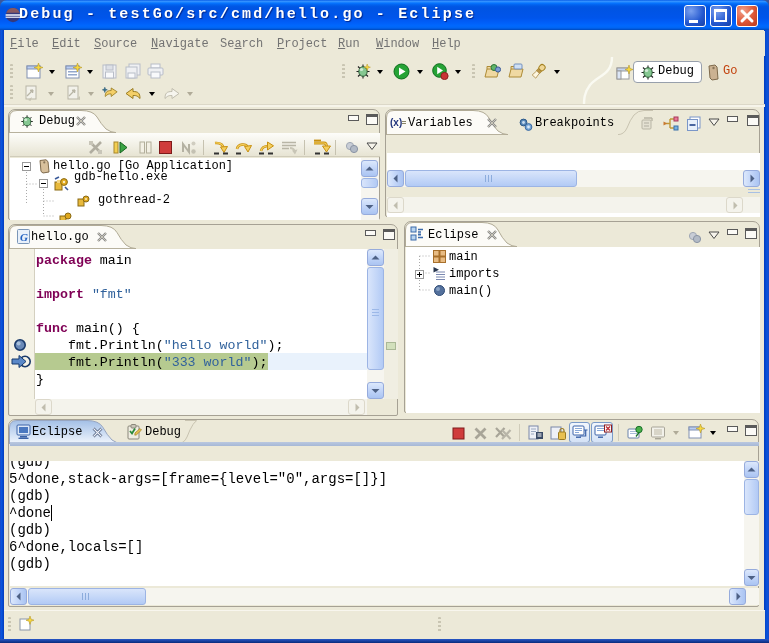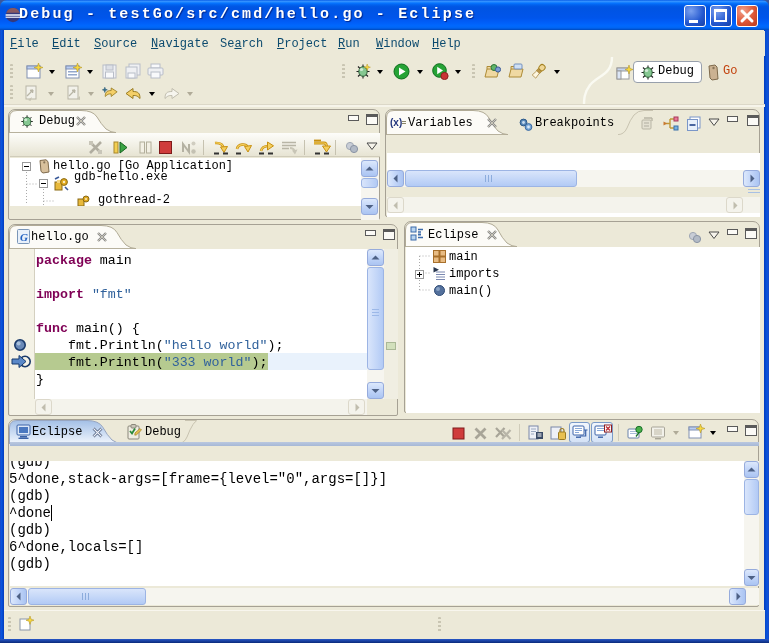--- a/index.html
+++ b/index.html
@@ -21,21 +21,21 @@
   font-size:15px; letter-spacing:2.15px; text-shadow:1px 1px 1px #00268c; white-space:pre; }
 .tbtn { position:absolute; top:5px; width:22px; height:22px; border-radius:3px;
   border:1px solid #fff; }
 #btn-min { left:684px; background:radial-gradient(circle at 30% 25%,#7ba1ef,#2357cf 60%,#1941a5); }
 #btn-max { left:710px; background:radial-gradient(circle at 30% 25%,#7ba1ef,#2357cf 60%,#1941a5); }
 #btn-close { left:736px; background:radial-gradient(circle at 30% 25%,#f2a08a,#dd5636 55%,#b93b1d); }
 
 
 #menubar { position:absolute; left:4px; top:31px; width:761px; height:25px;
   background:#ECE9D8; }
-.menu-item { position:absolute; top:6px; color:#0c4a6e; }
+.menu-item { position:absolute; top:6px; color:#737373; }
 .menu-item u { text-decoration:underline; }
 
 
 #toolbar1 { position:absolute; left:4px; top:57px; width:761px; height:24px; }
 #toolbar2 { position:absolute; left:4px; top:81px; width:761px; height:23px; }
 .grip { position:absolute; width:3px; height:16px; top:4px;
   background:repeating-linear-gradient(180deg,#c9c5b2 0 2px,#ECE9D8 2px 4px); border-radius:1px;}
 .ticon { position:absolute; top:3px; width:17px; height:17px; }
 .drop { position:absolute; top:10px; width:0; height:0; border-left:3.5px solid transparent;
   border-right:3.5px solid transparent; border-top:4px solid #000; }
@@ -301,21 +301,21 @@
     </svg>
  <div class="abs" style="left:326px;top:30px;width:1px;height:15px;background:#c6c2b0"></div>
  <svg class="abs" style="left:335px;top:30px" width="16" height="15" viewBox="0 0 16 15">
       <circle cx="6" cy="6" r="3.6" fill="#c8cdd6" stroke="#a0a8b4"></circle>
       <circle cx="10" cy="9" r="3.6" fill="#b2bac6" stroke="#8a94a4"></circle>
     </svg>
  <svg class="abs" style="left:357px;top:32px" width="12" height="9" viewBox="0 0 12 9">
       <path d="M1 1 H11 L6 7.5 Z" fill="#f6f4ec" stroke="#4a4a4a"></path>
     </svg>
 
- <div class="content" style="left:1px;top:48px;width:359px;height:48px;overflow:hidden">
+ <div class="content" style="left:1px;top:48px;width:359px;height:62px;overflow:hidden">
   <svg class="abs" style="left:0;top:0" width="80" height="62">
         <g stroke="#aaa" stroke-dasharray="1 2">
           <path d="M16.5 14 V45"></path>
           <path d="M33.5 31 V58"></path>
           <path d="M16.5 26 H28"></path>
           <path d="M33.5 43 H45"></path>
           <path d="M33.5 58 H45"></path>
         </g>
       </svg>
   <div class="abs" style="left:12px;top:4px;width:9px;height:9px;border:1px solid #9a9a9a;background:#fff"></div>

